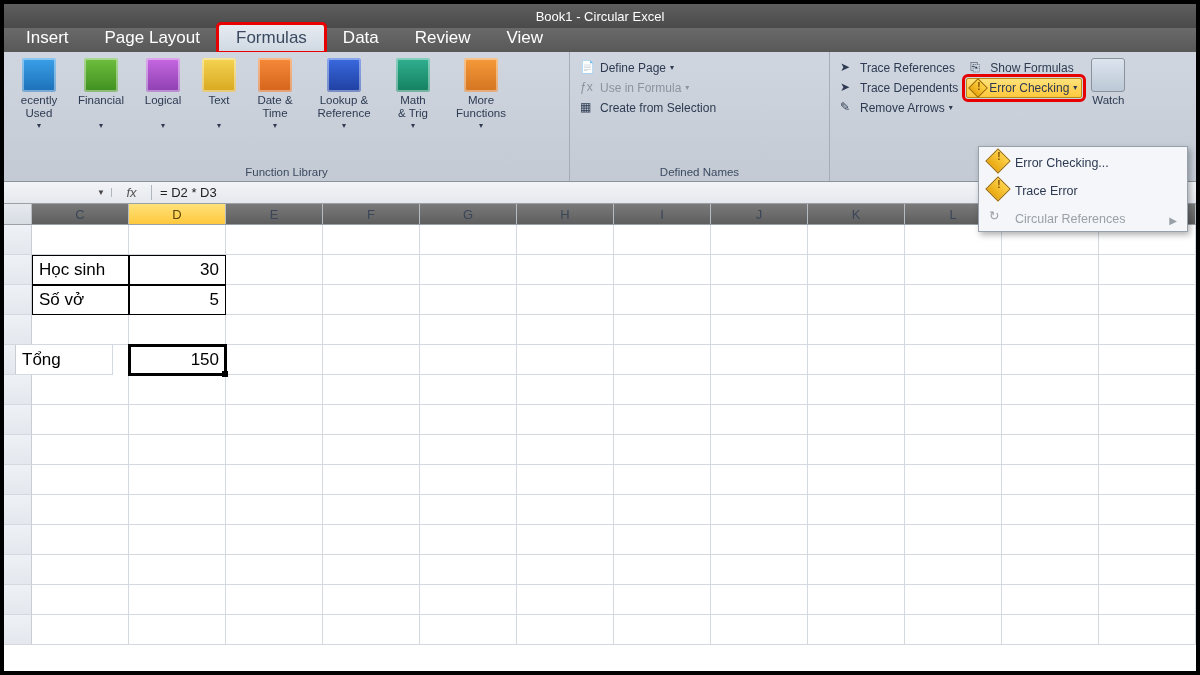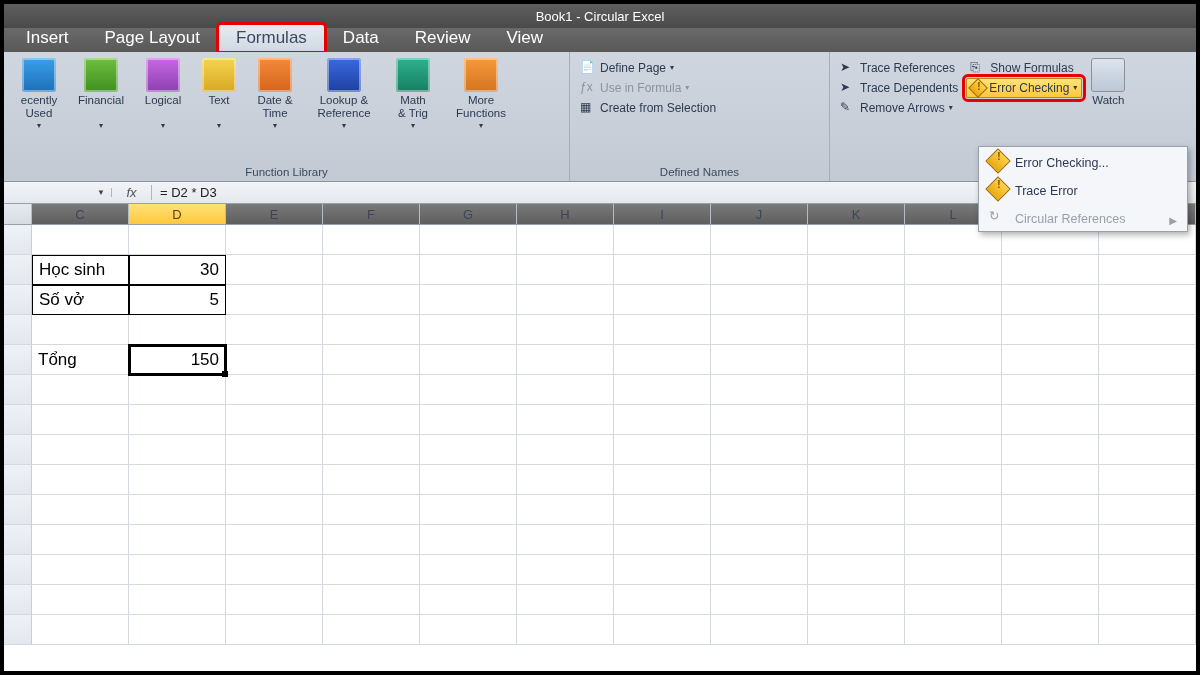--- a/index.html
+++ b/index.html
@@ -55,21 +55,21 @@
   .colheads { height:21px; background:linear-gradient(#e6eaef,#d7dce3); display:flex; border-bottom:1px solid #9aa0a8;}
   .colheads .corner{width:29px;border-right:1px solid #b6bcc4;background:linear-gradient(#e6eaef,#d7dce3);}
   .ch { flex:0 0 97px; border-right:1px solid #b6bcc4; text-align:center; font-size:13px; color:#3a4658; line-height:21px;}
   .ch.active{background:linear-gradient(#ffe27a,#ffc83d); color:#5a4408;}
   .rows { }
   .row { height:30px; display:flex; }
   .rh { width:29px; border-right:1px solid #c8ced6; border-bottom:1px solid #d4d9e0; background:linear-gradient(#eef1f5,#e4e8ee); font-size:12px; text-align:center; line-height:30px; color:#3a4658;}
   .cell { flex:0 0 97px; border-right:1px solid #d4d9e0; border-bottom:1px solid #d4d9e0; font-size:17px; padding:0 6px; display:flex; align-items:center; }
   .cell.r { justify-content:flex-end; }
   .bordered { border:1.5px solid #000 !important; }
-  .active-cell { outline:3px solid #000; outline-offset:-2px; position:relative;}
+  .active-cell { outline:3px solid #000; outline-offset:-2px; position:relative;margin-left:16px;}
   .active-cell::after{content:"";position:absolute;right:-3px;bottom:-3px;width:6px;height:6px;background:#000;}
   .wch { background:linear-gradient(#7a7a7a,#5e5e5e); color:#fff;}
 </style>
 </head>
 <body>
 
 <div class="titlebar">
   <span>Book1 - Circular Excel</span>
 </div>
 

